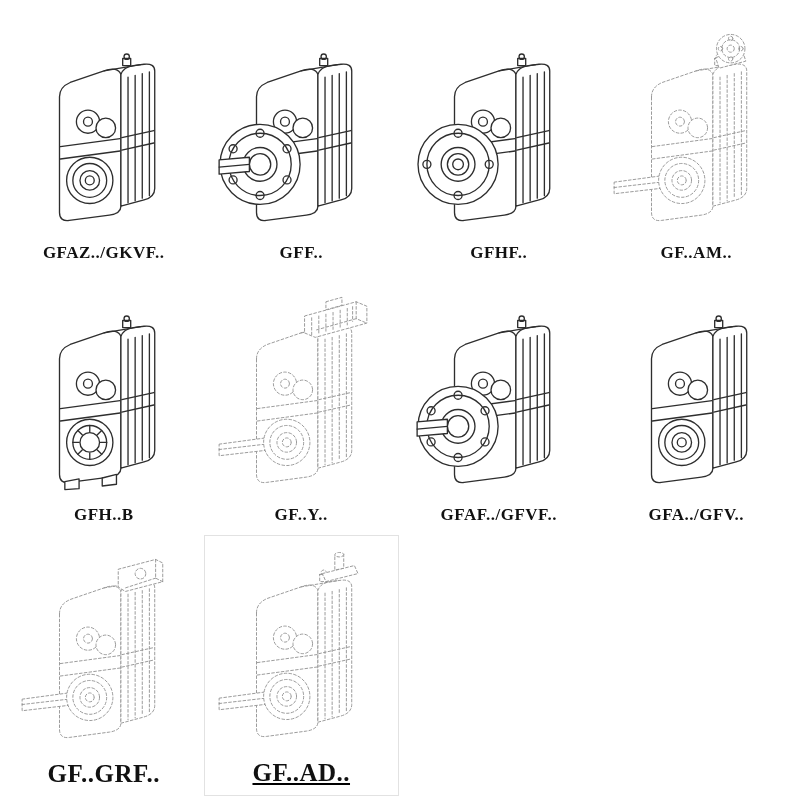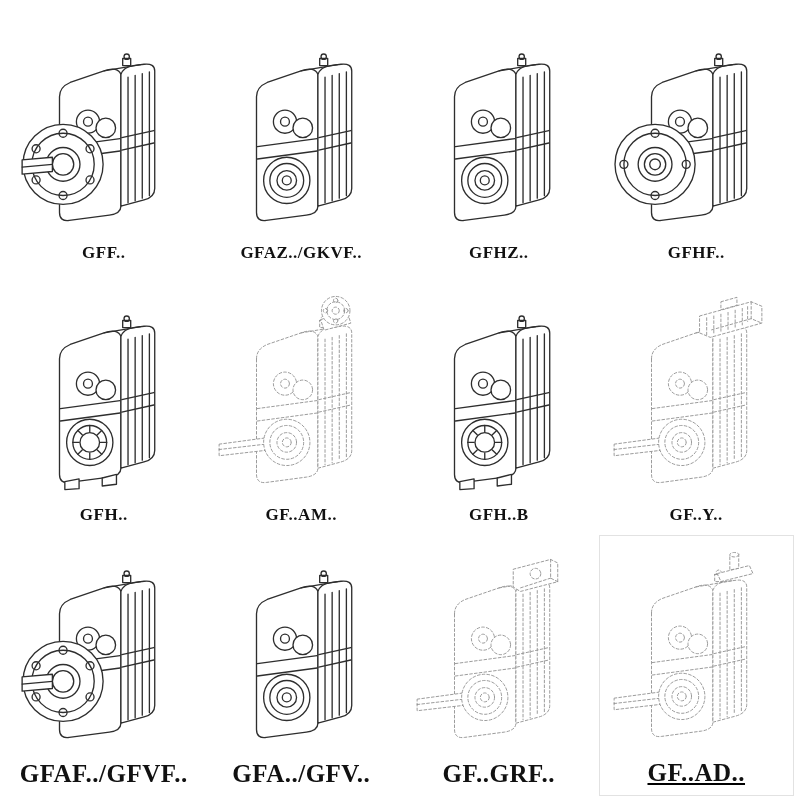--- a/index.html
+++ b/index.html
@@ -116,74 +116,59 @@
       <ellipse fill="#fff" cx="143" cy="6.8" rx="5" ry="2.5"></ellipse>
     </g>
   </defs>
 </svg>
 
 <div class="page">
 
   <figure class="cell">
     <svg class="drawing solid" viewBox="0 0 200 230" role="img">
       <use href="#housing"></use>
+        <use href="#bore"></use>
+    </svg>
+    <figcaption class="label">GFAZ../GKVF..</figcaption>
+  </figure>
+
+  <figure class="cell">
+    <svg class="drawing solid" viewBox="0 0 200 230" role="img">
+      <use href="#housing"></use>
         <use href="#flange"></use>
     </svg>
     <figcaption class="label">GFF..</figcaption>
   </figure>
 
-  <figure class="cell">
-    <svg class="drawing solid" viewBox="0 0 200 230" role="img">
-      <use href="#housing"></use>
-        <use href="#bore"></use>
-    </svg>
-    <figcaption class="label">GFAZ../GKVF..</figcaption>
-  </figure>
-
-  <figure class="cell">
-    <svg class="drawing solid" viewBox="0 0 200 230" role="img">
-      <use href="#housing"></use>
-        <use href="#bore"></use>
-    </svg>
-    <figcaption class="label">GFHZ..</figcaption>
-  </figure>
 
   <figure class="cell">
     <svg class="drawing solid" viewBox="0 0 200 230" role="img">
       <use href="#housing"></use>
         <use href="#flange-hollow"></use>
     </svg>
     <figcaption class="label">GFHF..</figcaption>
+  </figure>
+
+
+  <figure class="cell">
+    <svg class="drawing dashed" viewBox="0 0 200 230" role="img">
+      <use href="#housing"></use>
+        <use href="#shaft-ll"></use>
+        <use href="#bore"></use>
+        <use href="#att-am"></use>
+    </svg>
+    <figcaption class="label">GF..AM..</figcaption>
   </figure>
 
   <figure class="cell">
     <svg class="drawing solid" viewBox="0 0 200 230" role="img">
       <use href="#housing"></use>
         <use href="#feet"></use>
         <use href="#spline"></use>
     </svg>
-    <figcaption class="label">GFH..</figcaption>
-  </figure>
-
-  <figure class="cell">
-    <svg class="drawing dashed" viewBox="0 0 200 230" role="img">
-      <use href="#housing"></use>
-        <use href="#shaft-ll"></use>
-        <use href="#bore"></use>
-        <use href="#att-am"></use>
-    </svg>
-    <figcaption class="label">GF..AM..</figcaption>
-  </figure>
-
-  <figure class="cell">
-    <svg class="drawing solid" viewBox="0 0 200 230" role="img">
-      <use href="#housing"></use>
-        <use href="#feet"></use>
-        <use href="#spline"></use>
-    </svg>
     <figcaption class="label">GFH..B</figcaption>
   </figure>
 
   <figure class="cell">
     <svg class="drawing dashed" viewBox="0 0 200 230" role="img">
       <use href="#housing"></use>
         <use href="#shaft-ll"></use>
         <use href="#bore"></use>
         <use href="#att-motor"></use>
     </svg>

